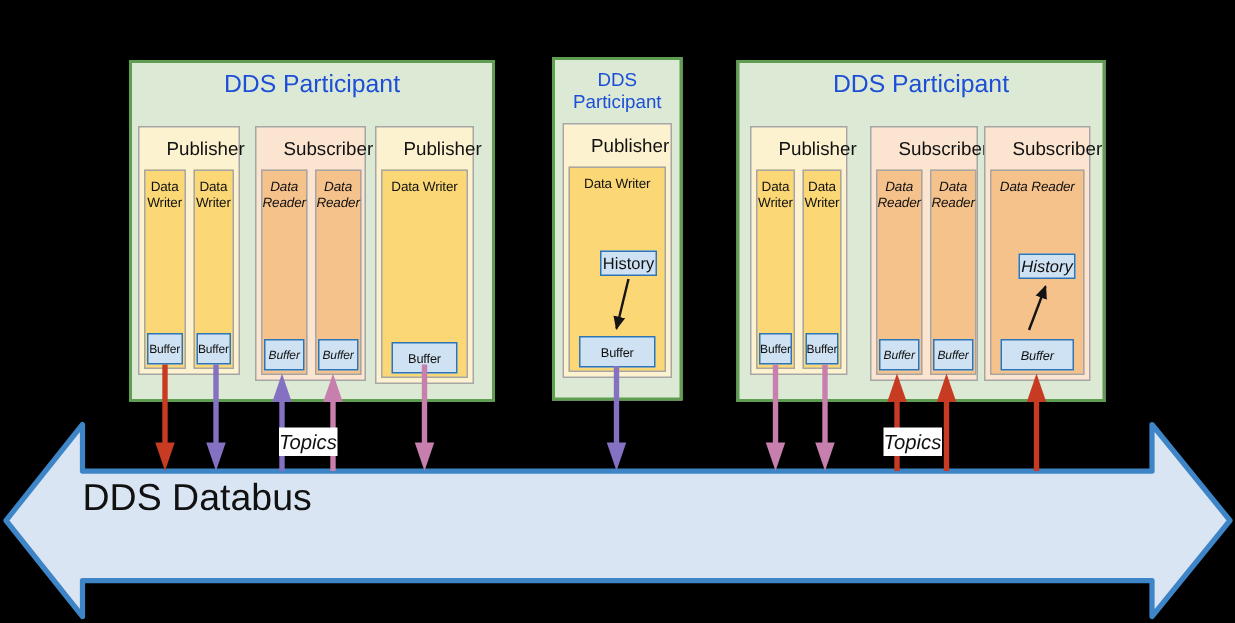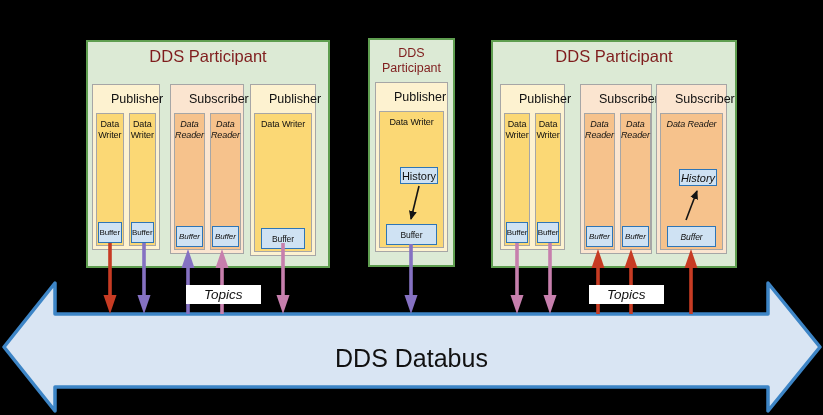--- a/index.html
+++ b/index.html
@@ -4,21 +4,21 @@
 <style>
   html,body{margin:0;padding:0;background:#000;}
   .canvas{
     position:relative;width:823px;height:415px;background:#000;overflow:hidden;
     font-family:"Liberation Sans", sans-serif;color:#111;
   }
   .participant{
     position:absolute;z-index:1;box-sizing:border-box;
     background:var(--participant-fill);border:2.5px solid var(--participant-border);
   }
-  .ptitle{position:absolute;top:5px;left:0;right:0;text-align:center;font-size:16.5px;color:#7f1d1d;}
+  .ptitle{position:absolute;top:5px;left:0;right:0;text-align:center;font-size:16.5px;color:#1d4ed8;}
   .ptitle.small{font-size:12.5px;line-height:15px;top:6px;}
   .section{
     position:absolute;box-sizing:border-box;border:1px solid var(--box-border);
   }
   .section.publisher{background:var(--publisher-fill);}
   .section.subscriber{background:var(--subscriber-fill);}
   .sec-label{text-align:center;font-size:12.5px;line-height:14px;padding:7px 18px;}
   .cols{
     position:absolute;left:0;right:0;top:28px;bottom:0;
     display:flex;gap:5px;padding:0 3px 3px;
@@ -46,25 +46,25 @@
     fill:var(--databus-fill);stroke:var(--databus-border);
     stroke-width:3.5;stroke-linejoin:round;
   }
   .arrow line{stroke-width:3.6;}
   .arrow.red line{stroke:var(--arrow-red);} .arrow.red polygon{fill:var(--arrow-red);}
   .arrow.purple line{stroke:var(--arrow-purple);} .arrow.purple polygon{fill:var(--arrow-purple);}
   .arrow.pink line{stroke:var(--arrow-pink);} .arrow.pink polygon{fill:var(--arrow-pink);}
   .blk{stroke:#141414;stroke-width:1.6;}
   .topics{
     position:absolute;z-index:6;background:#fff;color:#111;
-    font-style:italic;font-size:13.5px;line-height:17px;padding:1px 18px;
+    font-style:italic;font-size:13.5px;line-height:17px;padding:1px 0;
   }
   .databus-label{
-    position:absolute;z-index:6;left:55px;top:344px;width:713px;
-    text-align:center;font-size:25px;color:#111;
+    position:absolute;z-index:6;left:55px;top:318px;width:713px;
+    text-align:left;font-size:25px;color:#111;
   }
 </style>
 </head>
 <body>
 
 <div class="canvas">
 
   <div class="participant" style="left:86px;top:40px;width:244px;height:228px">
     <div class="ptitle">DDS Participant</div>
 

